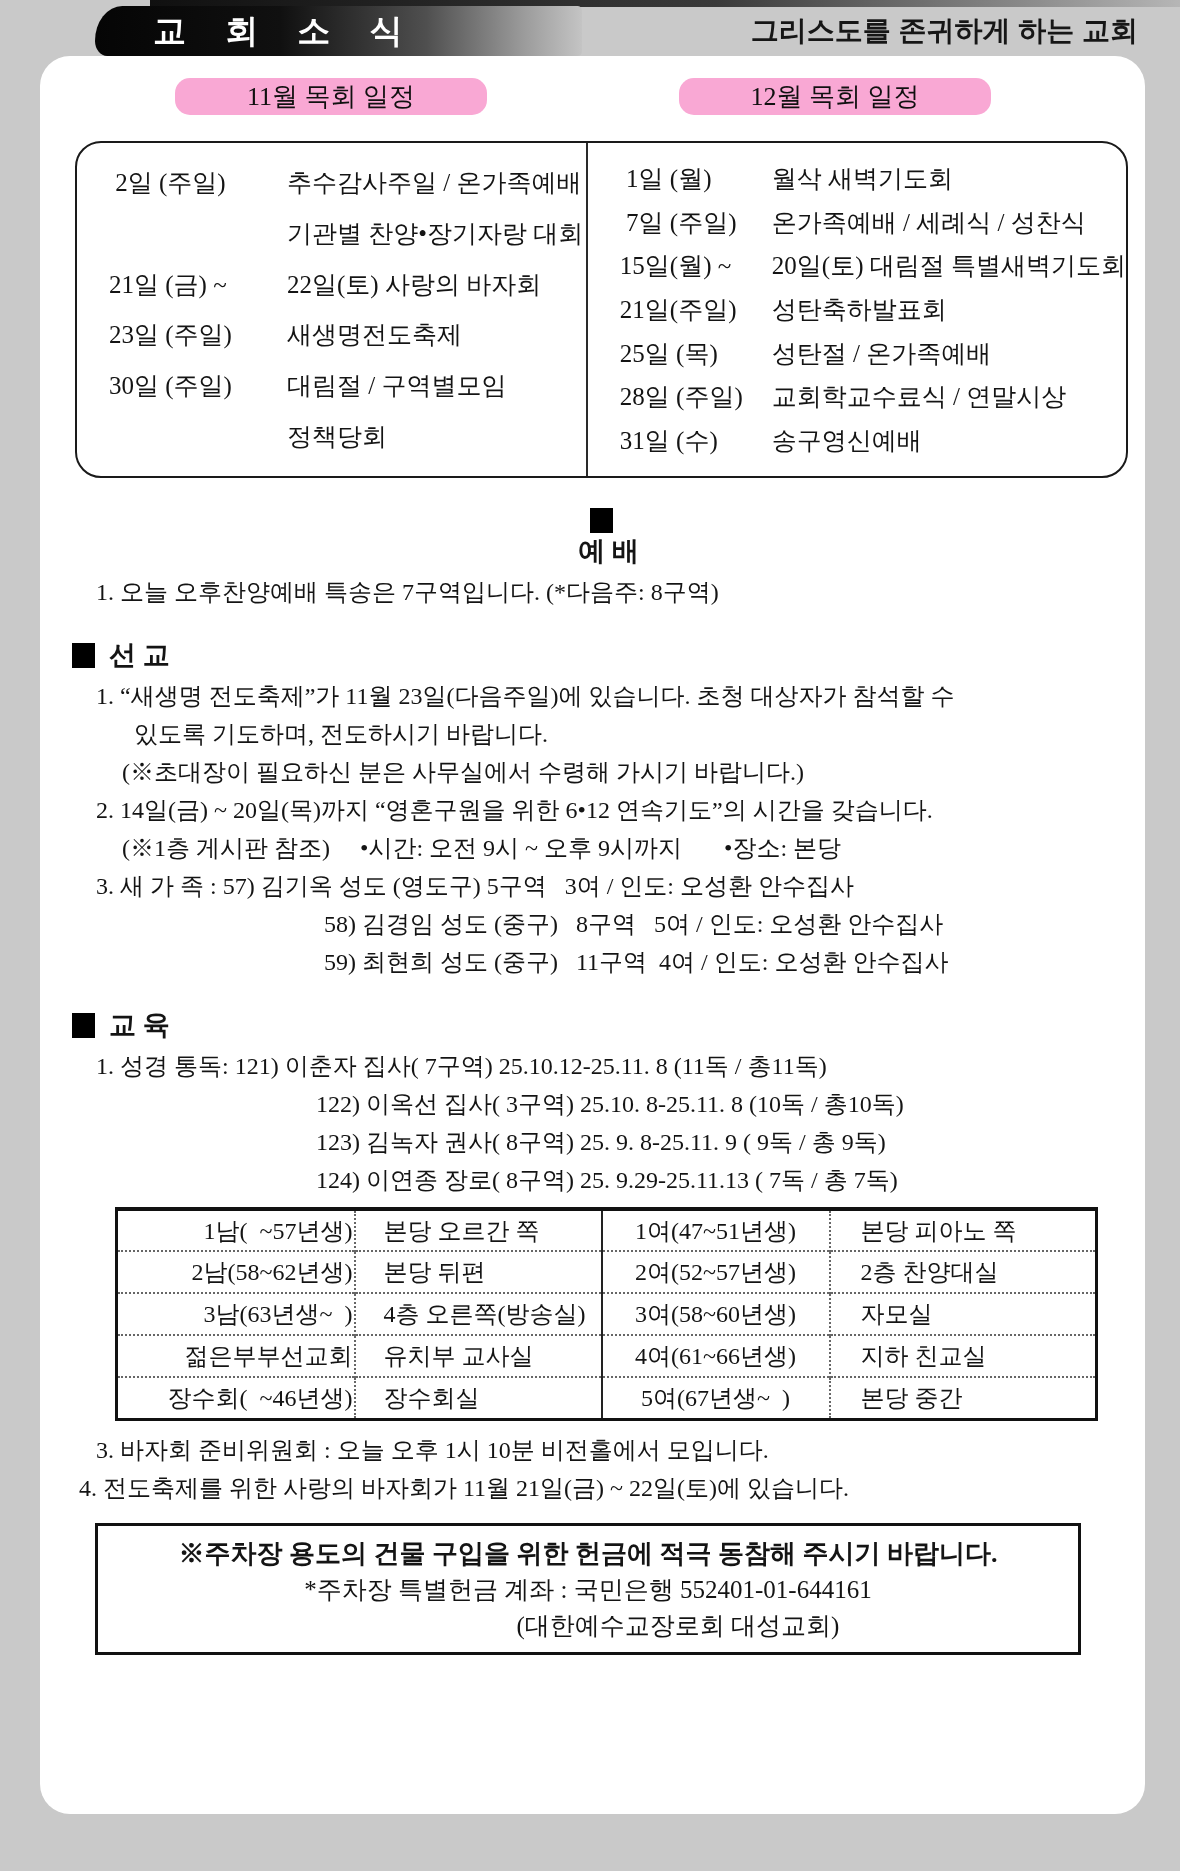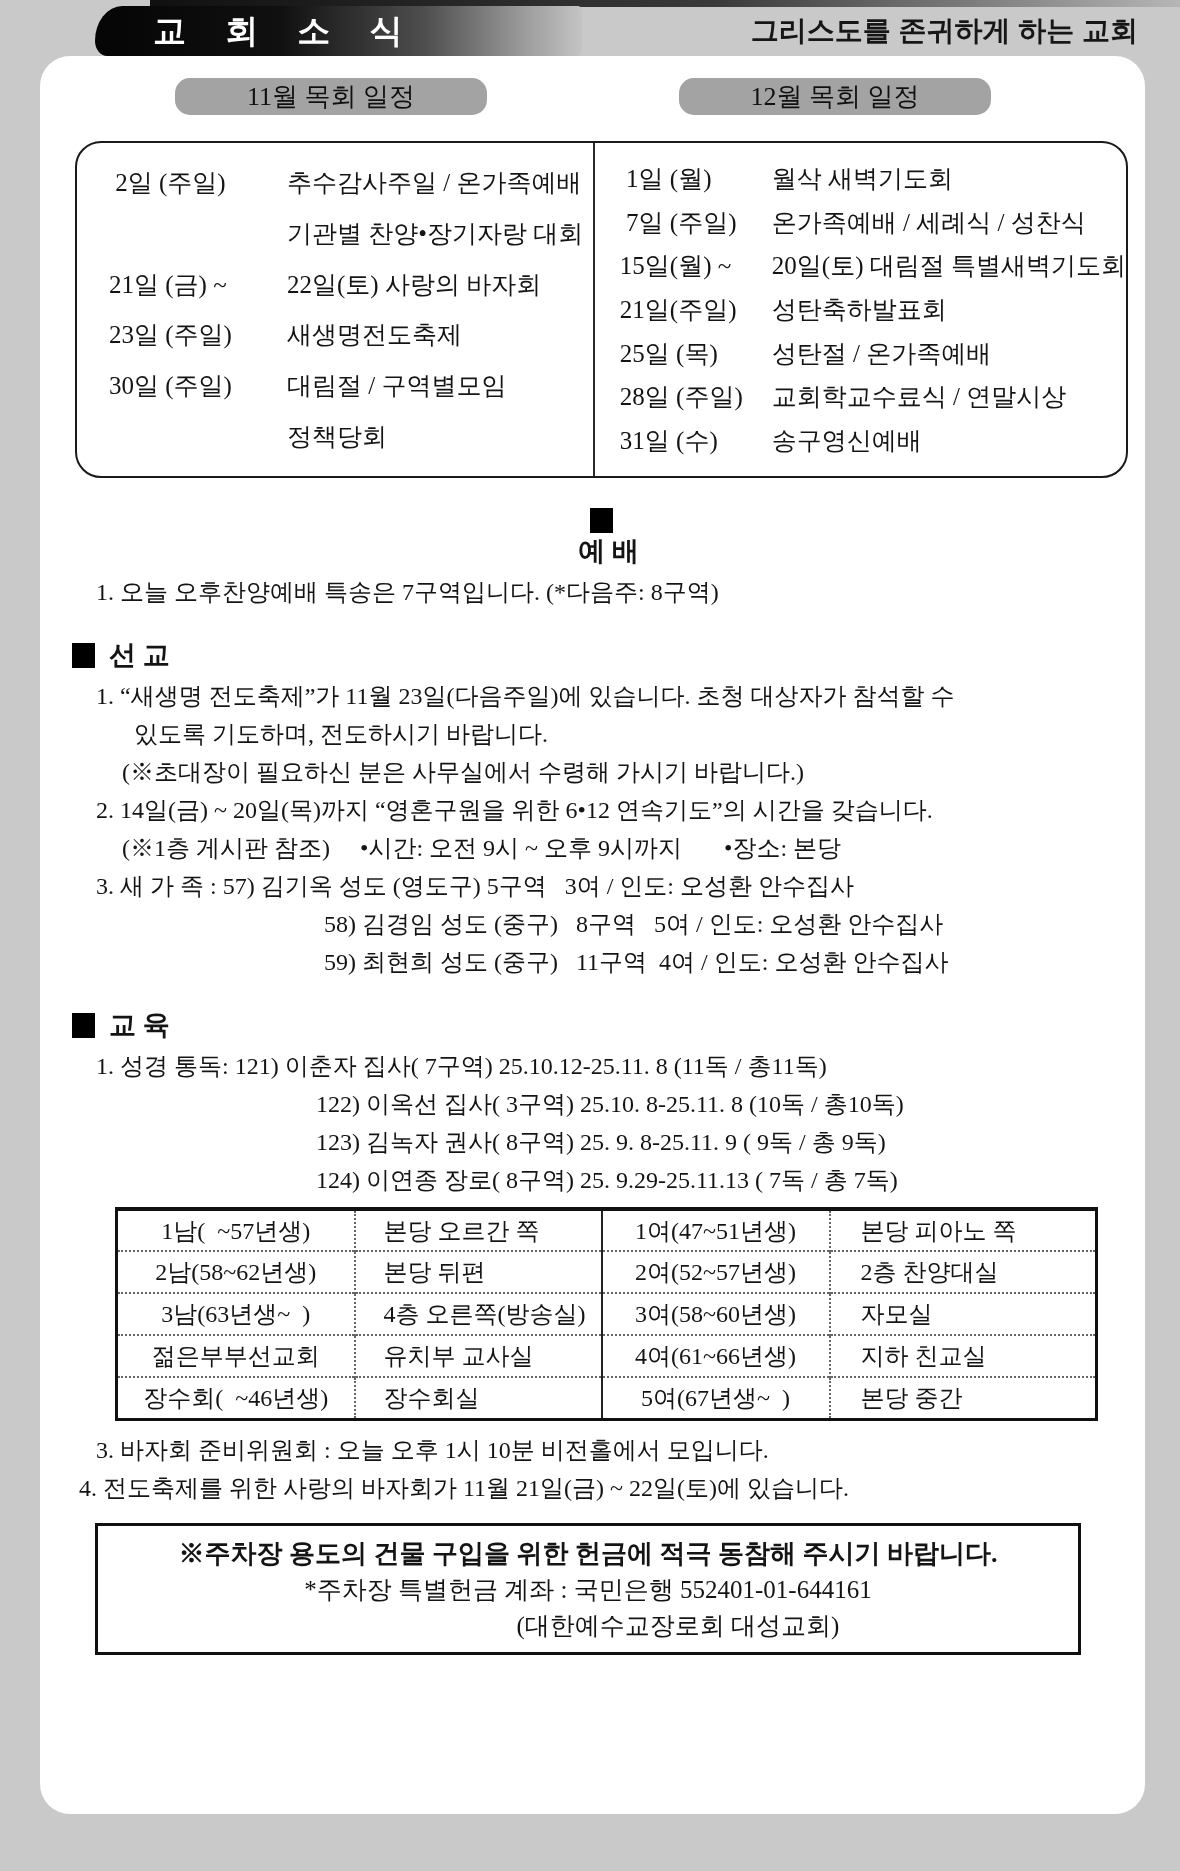--- a/index.html
+++ b/index.html
@@ -17,46 +17,46 @@
     display:flex;align-items:center;padding-left:58px;}
   .banner-title{color:#ffffff;font-family:"Liberation Sans","DejaVu Sans",sans-serif;
     font-weight:bold;font-size:33px;letter-spacing:15px;white-space:pre;}
   .motto{position:absolute;top:12px;right:42px;color:#161616;
     font-family:"Liberation Sans","DejaVu Sans",sans-serif;font-weight:bold;font-size:28px;white-space:pre;}
   
   .card{position:absolute;left:40px;top:56px;width:1105px;height:1758px;box-sizing:border-box;
     background:#ffffff;border-radius:30px;overflow:hidden;}
   
   .pills{display:flex;margin:22px 0 0 135px;gap:192px;}
-  .pill{width:312px;height:37px;background:#a3a3a3;border-radius:15px;
+  .pill{width:312px;height:37px;background:#f9a8d4;border-radius:15px;
     display:flex;align-items:center;justify-content:center;font-size:26px;color:#101010;}
   
   .sched-box{margin:26px 0 0 35px;width:1053px;height:337px;box-sizing:border-box;
     border:2.5px solid #1a1a1a;border-radius:26px;display:flex;overflow:hidden;}
   .sched-col{display:flex;flex-direction:column;justify-content:space-around;
     padding:14px 0;box-sizing:border-box;}
   .col-left{width:527px;border-right:2px solid #2a2a2a;}
   .col-right{flex:1;}
   .sched-row{display:flex;font-size:25px;white-space:pre;}
   .col-left .day{flex:none;width:178px;padding-left:32px;box-sizing:content-box;}
-  .col-right .day{flex:none;width:152px;padding-left:25px;}
+  .col-right .day{flex:none;width:152px;padding-left:32px;}
   
   .sec{margin-left:32px;}
   .sec-h{display:flex;align-items:center;font-size:27px;font-weight:bold;
     line-height:36px;white-space:pre;}
   .mt30{margin-top:30px;flex-direction:column;} .mt26{margin-top:26px;}
   .sq{width:23px;height:25px;background:#000;margin-right:14px;flex:none;}
   .lines{margin-top:4px;}
   .line{font-size:24px;line-height:38px;margin-left:24px;white-space:pre-wrap;}
   
   .meet{margin:8px 0 0 75px;width:980px;border-collapse:collapse;font-size:24px;
     border:3px solid #111;border-top-width:4px;table-layout:fixed;}
   .meet td{height:42px;border-top:2px dotted #666;box-sizing:border-box;white-space:pre;}
   .meet tr:first-child td{border-top:none;}
-  .meet .c1{width:238px;text-align:center;}
+  .meet .c1{width:238px;text-align:right;}
   .meet .c2{width:247px;border-left:2px dotted #666;padding-left:28px;}
   .meet .c3{width:228px;border-left:2.5px solid #222;text-align:center;}
   .meet .c4{width:267px;border-left:2px dotted #666;padding-left:30px;}
   
   .notice{margin:16px 0 0 55px;width:986px;box-sizing:border-box;border:3px solid #111;
     padding:10px 0 8px;text-align:center;}
   .notice .n1{font-weight:bold;font-size:26px;line-height:36px;white-space:pre;}
   .notice .n2{font-size:25px;line-height:36px;white-space:pre;}
   .notice .n3{font-size:25px;line-height:36px;white-space:pre;padding-left:180px;}
 </style>

